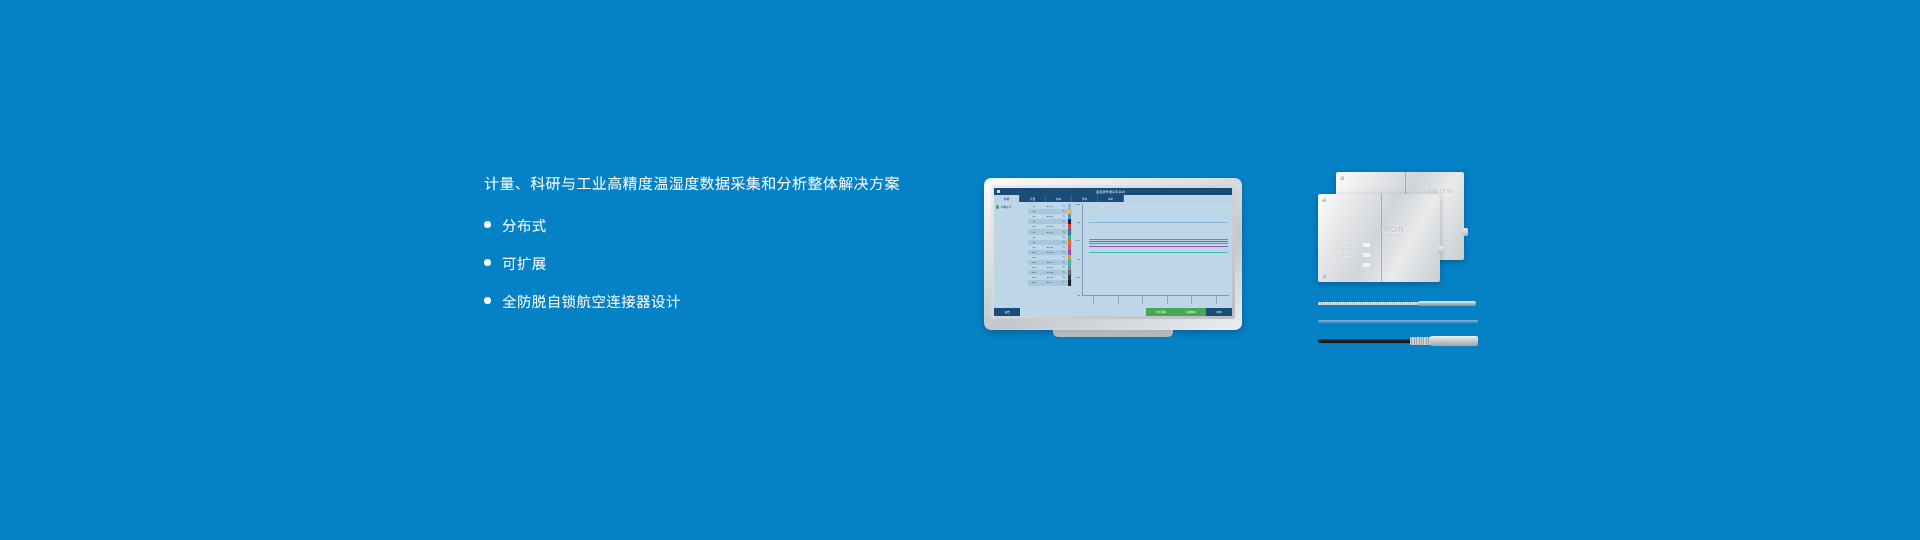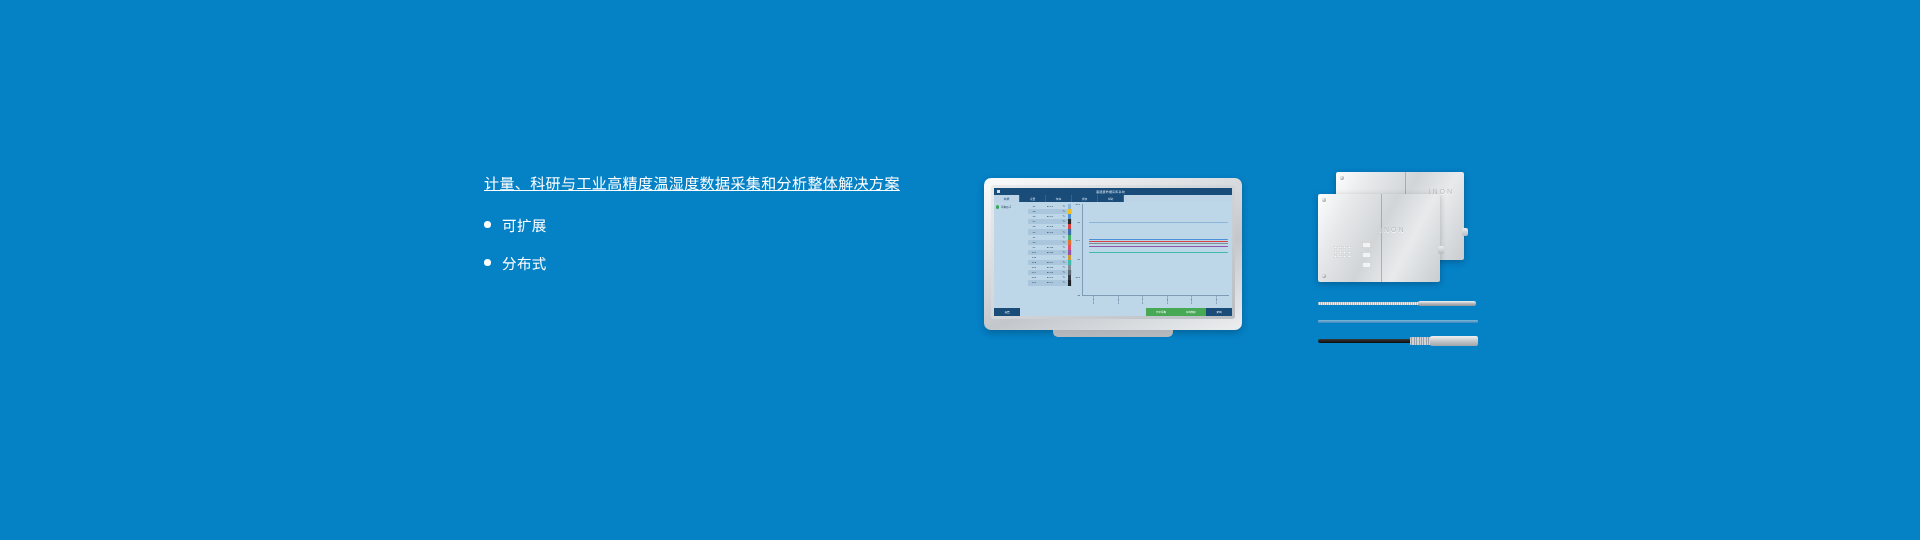--- a/index.html
+++ b/index.html
@@ -40,21 +40,20 @@
     white-space: nowrap;
   }
   .subhead {
     font-size: 15px;
     font-weight: normal;
     letter-spacing: .4px;
     line-height: 1.2;
     margin: 0 0 21px 0;
     color: #ffffff;
     white-space: nowrap;
-    text-decoration: underline;
   }
   .feature-list {
     list-style: none;
     margin: 0;
     padding: 0;
   }
   .feature-item {
     display: flex;
     align-items: center;
     margin-bottom: 17px;
@@ -413,25 +412,29 @@
 
 <div class="banner">
 
   <div class="copy">
 
     <p class="subhead">计量、科研与工业高精度温湿度数据采集和分析整体解决方案</p>
 
     <ul class="feature-list">
       <li class="feature-item">
         <span class="bullet-dot"></span>
+        <span>分布式</span>
+      </li>
+      <li class="feature-item">
+        <span class="bullet-dot"></span>
         <span>可扩展</span>
       </li>
       <li class="feature-item">
         <span class="bullet-dot"></span>
-        <span>分布式</span>
+        <span>全防脱自锁航空连接器设计</span>
       </li>
     </ul>
   </div>
 
   <div class="monitor-wrap">
     <div class="monitor-foot"></div>
     <div class="monitor-bezel">
       <div class="monitor-inner-rim">
         <div class="screen">
 

